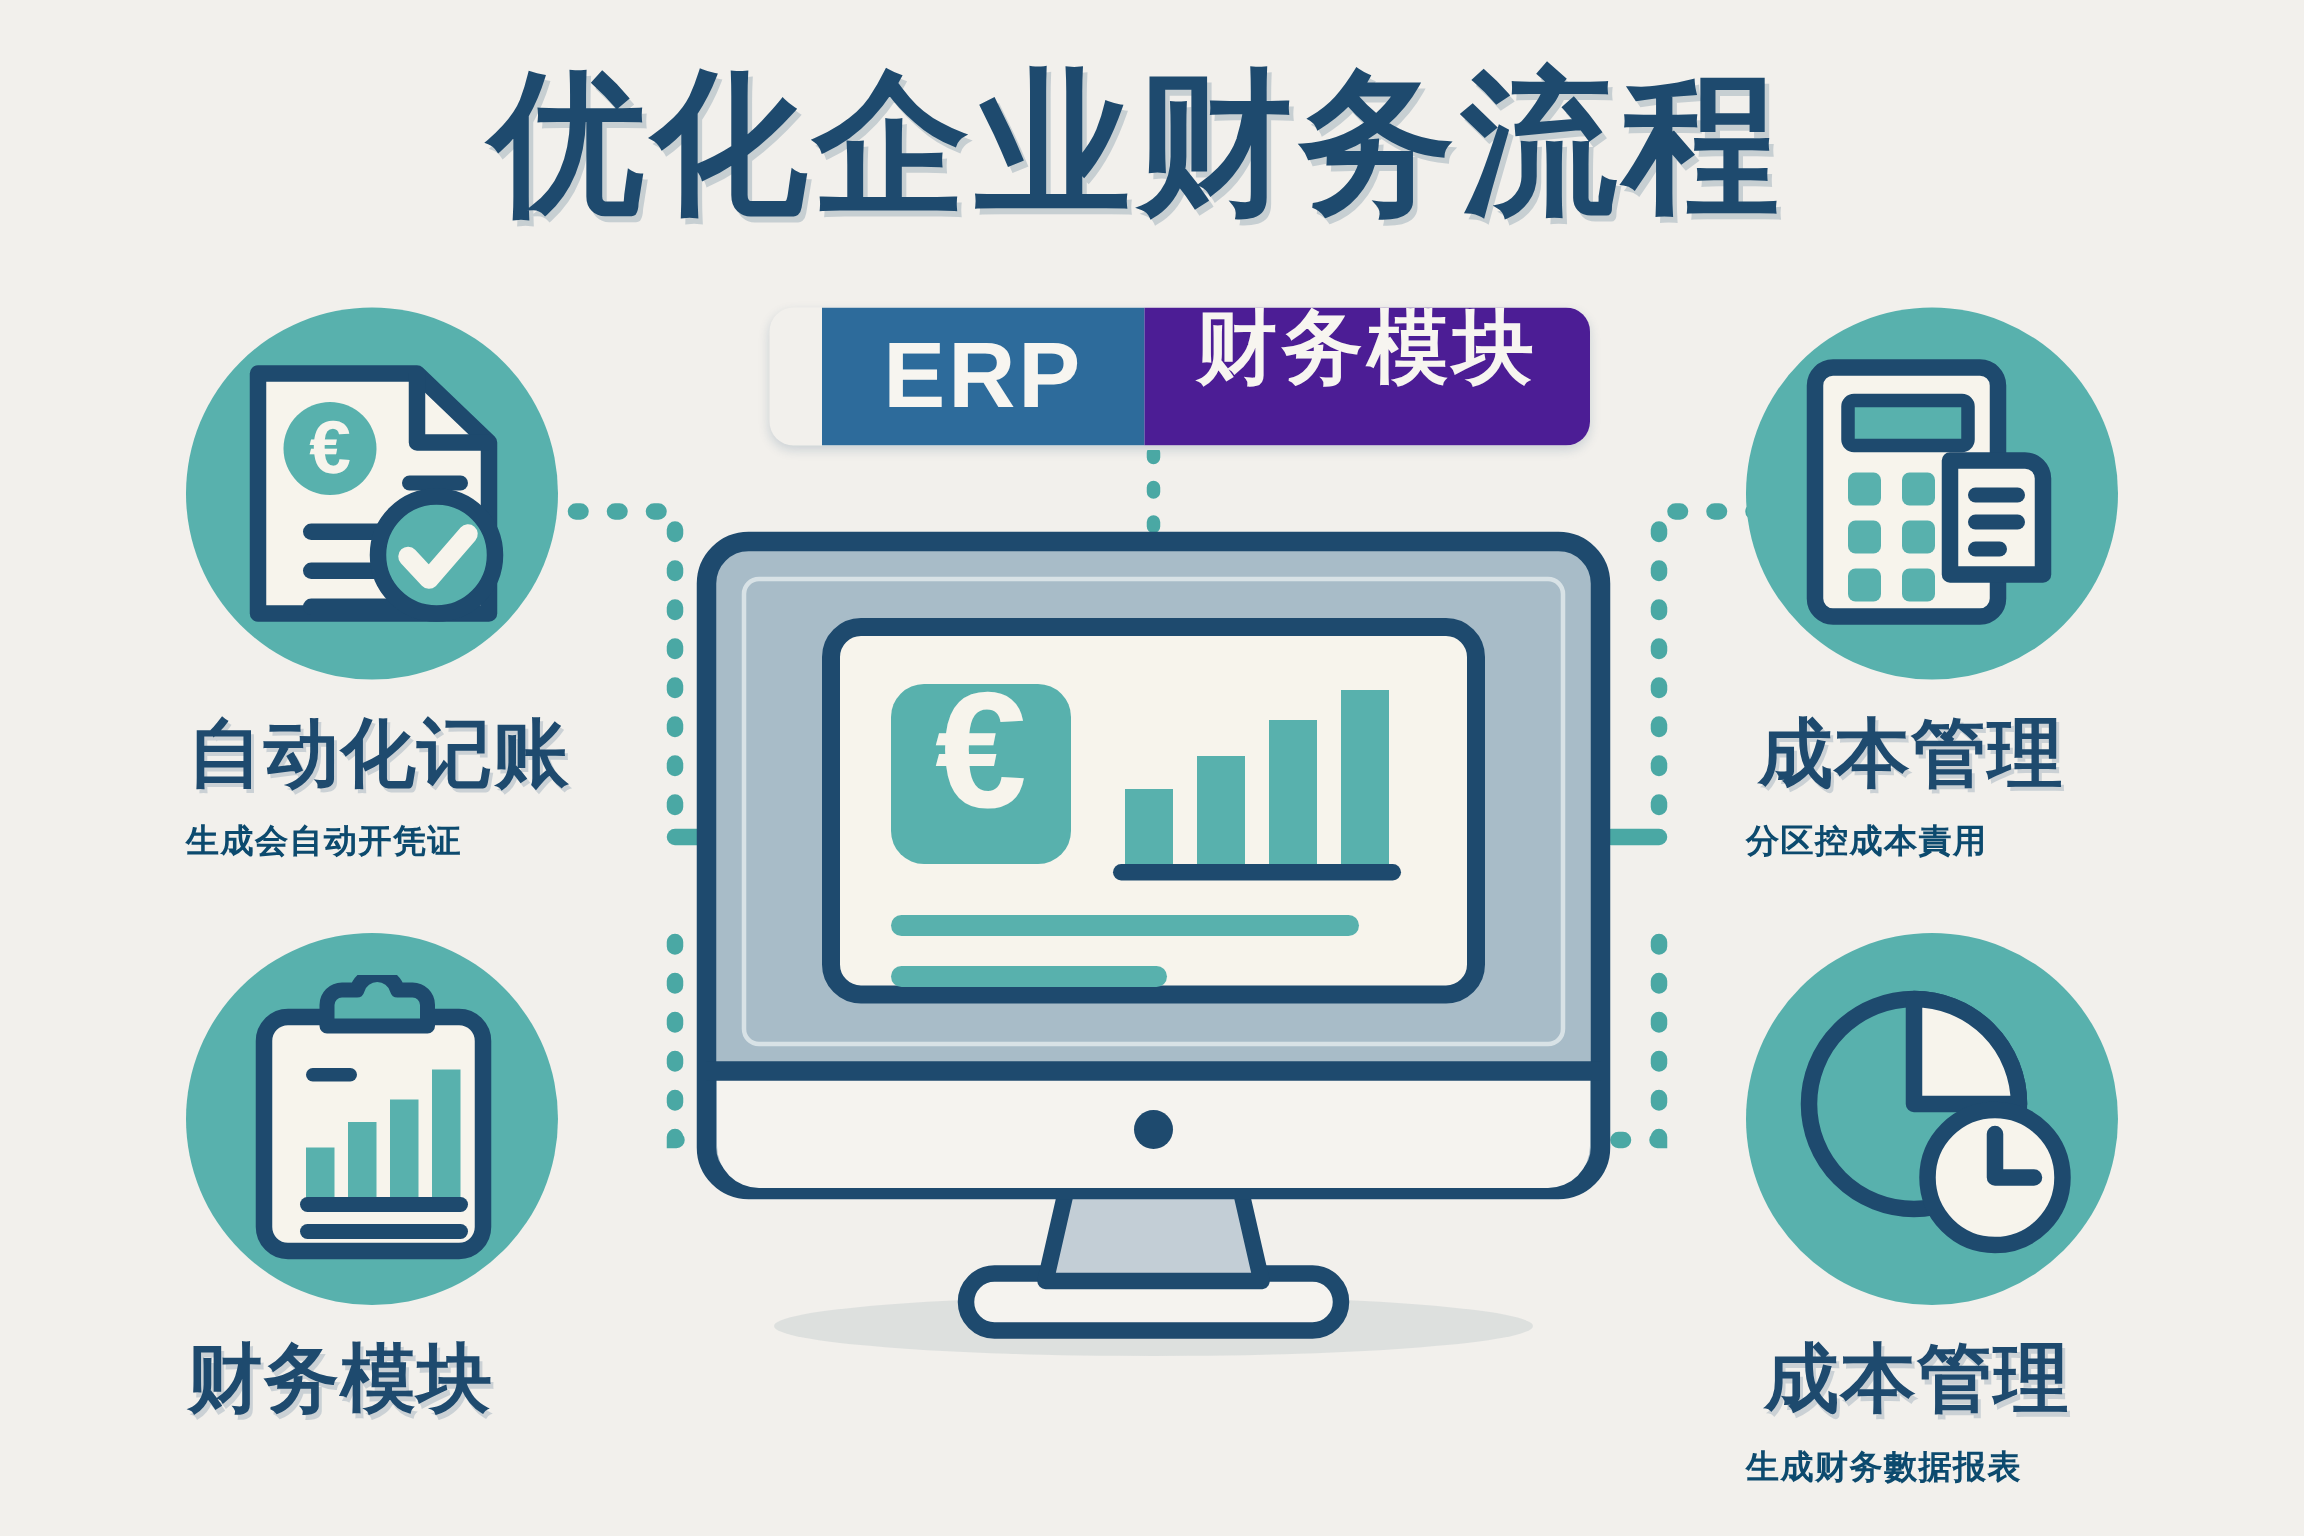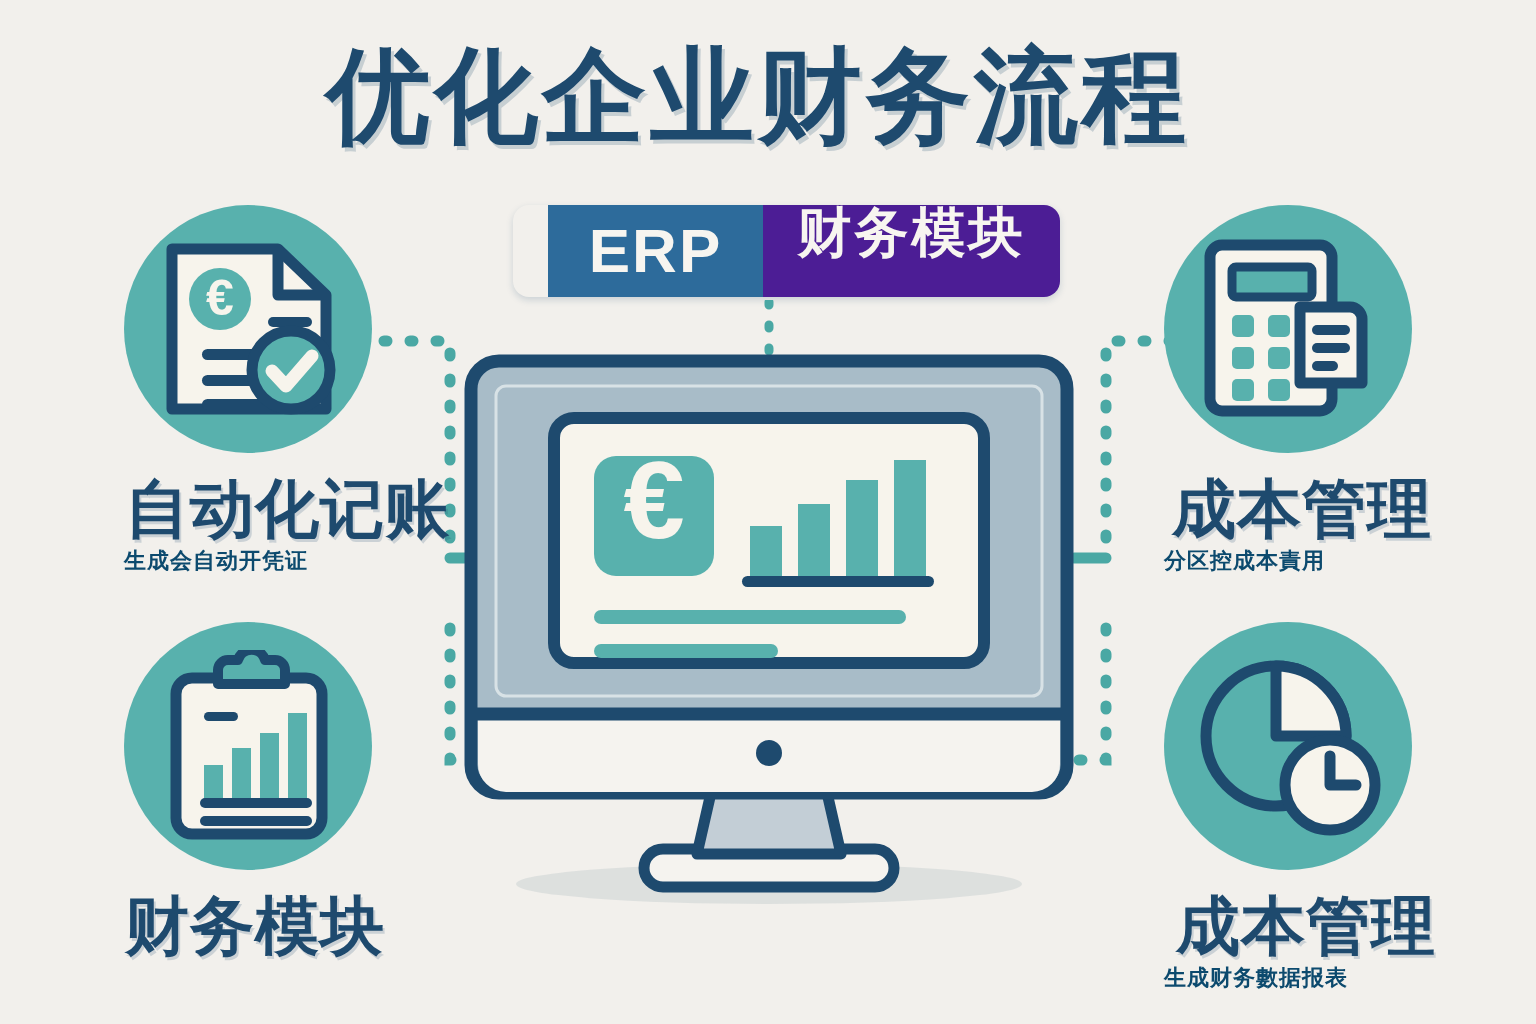--- a/index.html
+++ b/index.html
@@ -81,21 +81,21 @@
   .feature { position: absolute; }
   .feature .icon-circle {
     position: absolute;
     width: 248px;
     height: 248px;
     border-radius: 50%;
     background: #58b1ad;
   }
   .feature .f-title {
     position: absolute;
-    font-size: 64px;
+    font-size: 50px;
     font-weight: 700;
     color: #1e4a6e;
     letter-spacing: 1px;
     white-space: nowrap;
     text-shadow: 2px 3px 0 rgba(30,74,110,0.18);
     line-height: 1;
   }
   .feature .f-sub {
     position: absolute;
     font-size: 22px;

